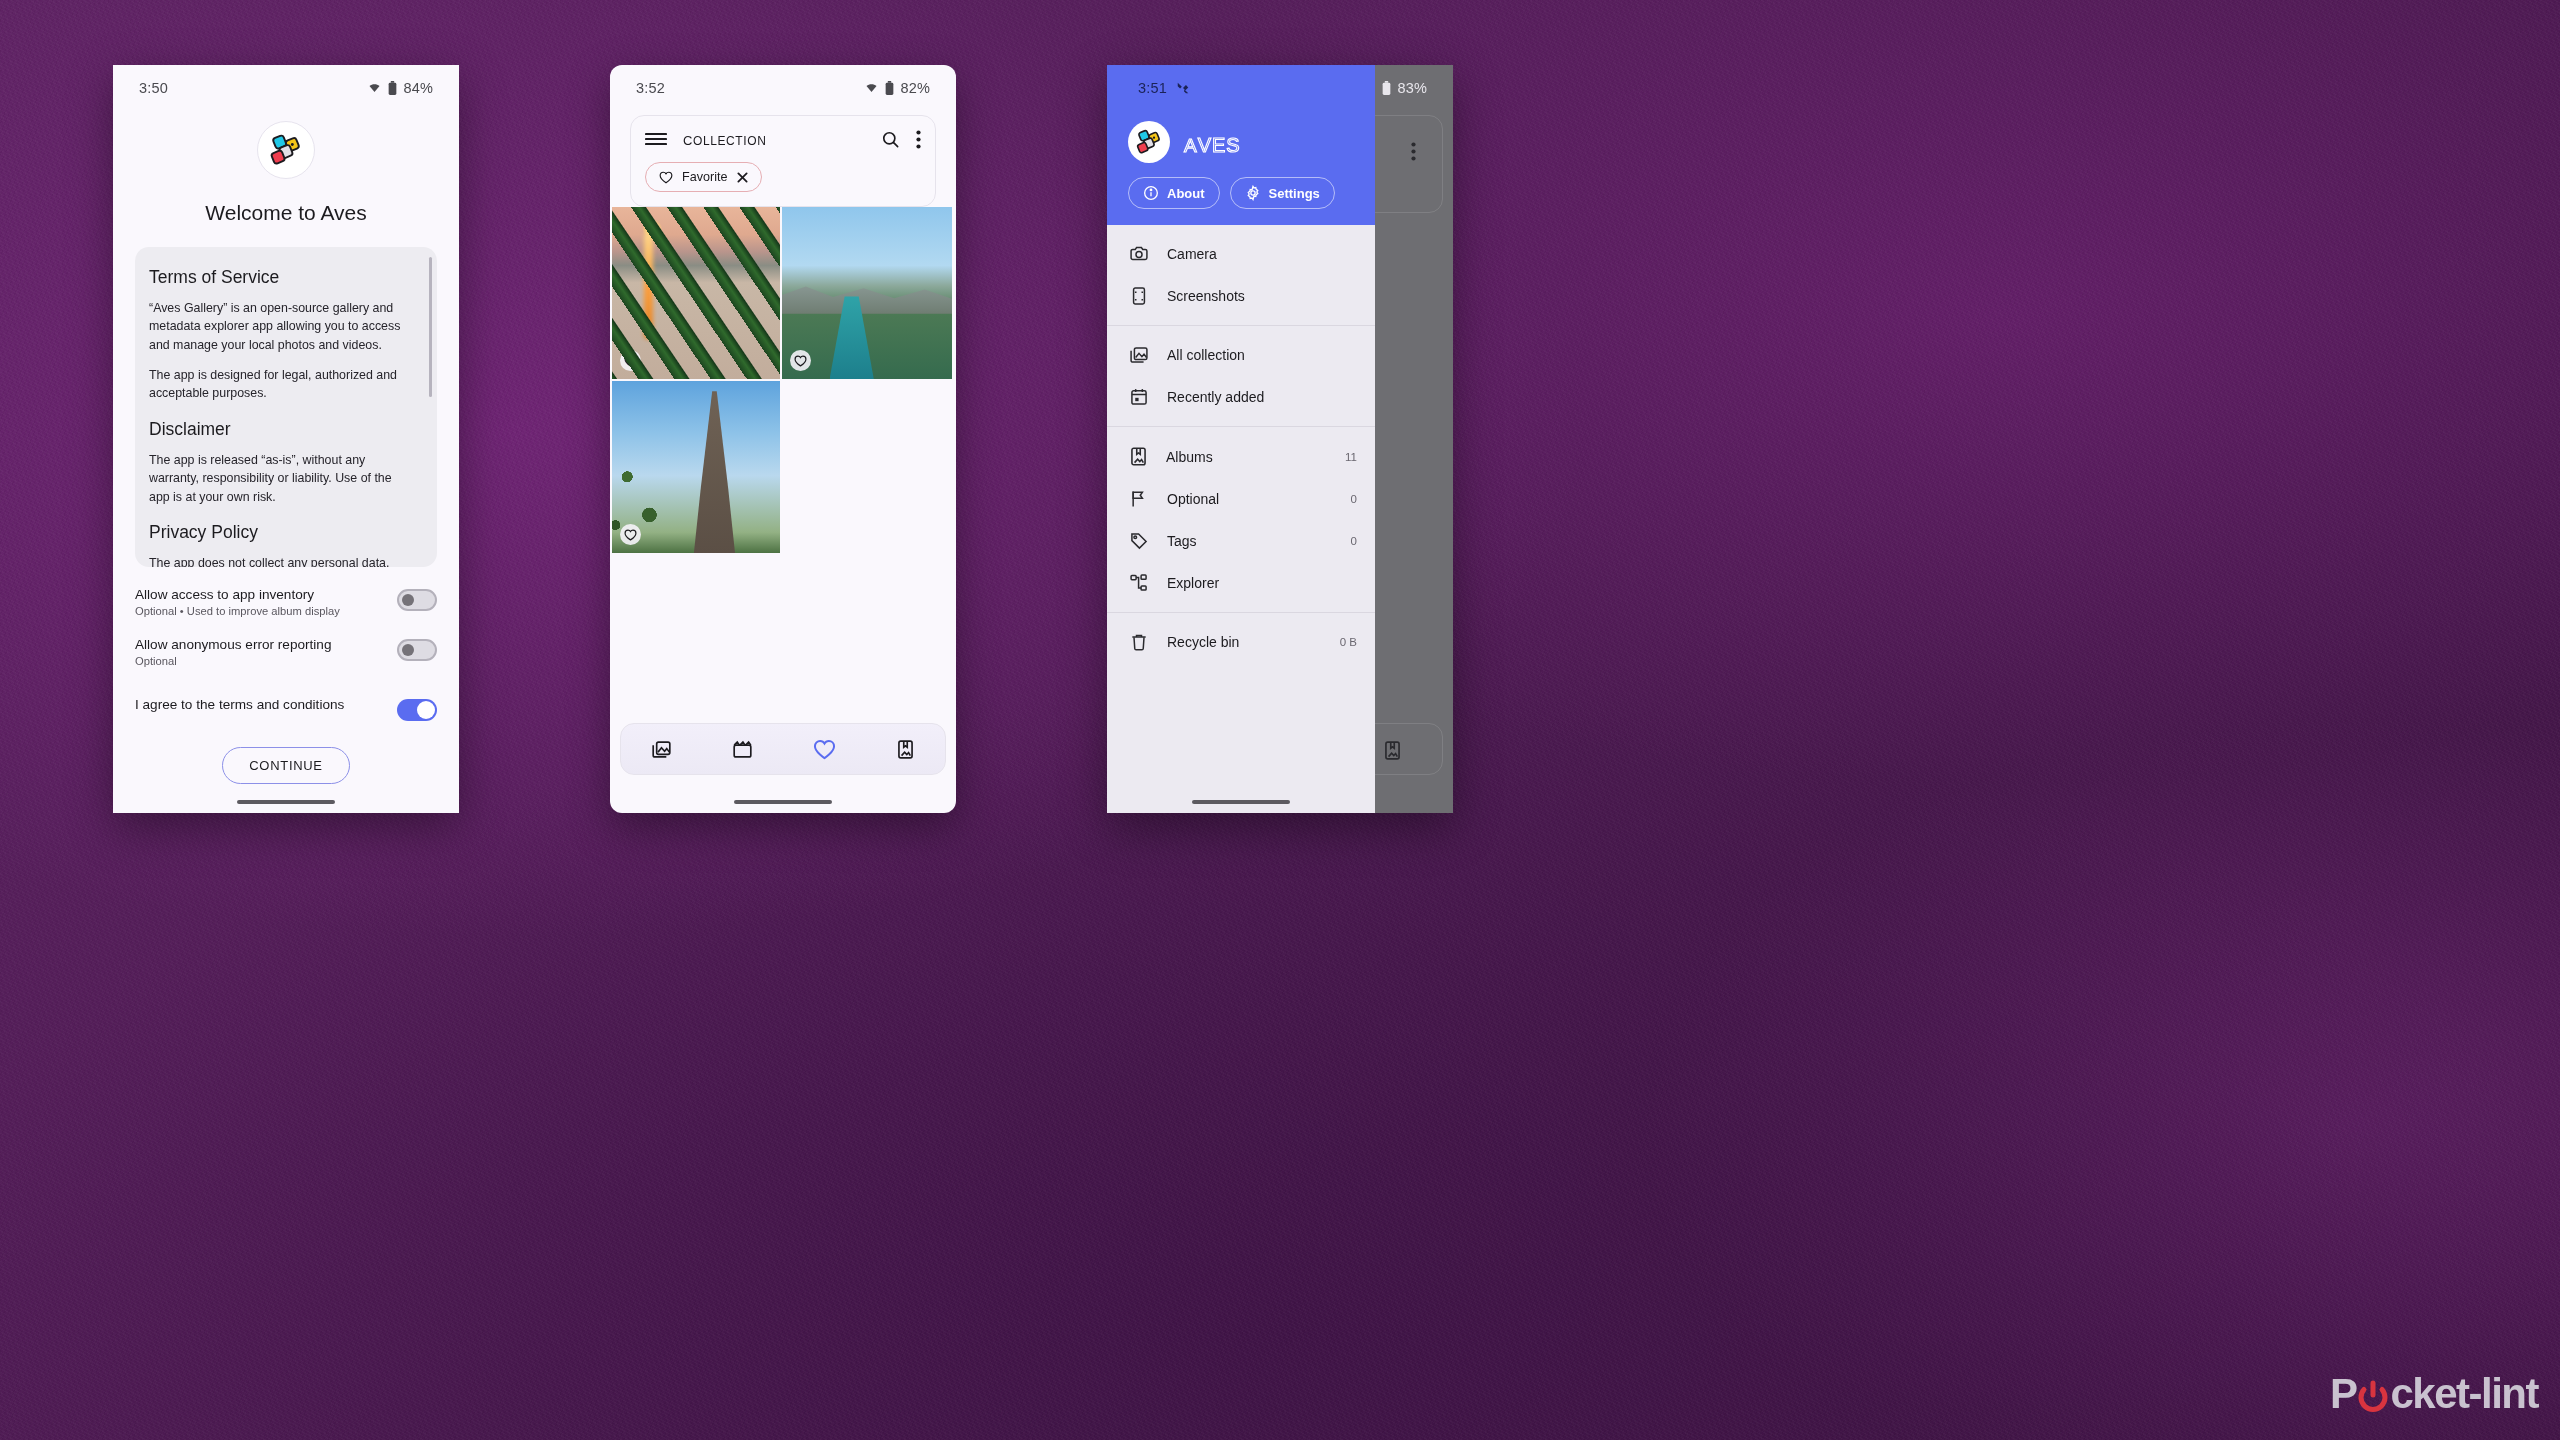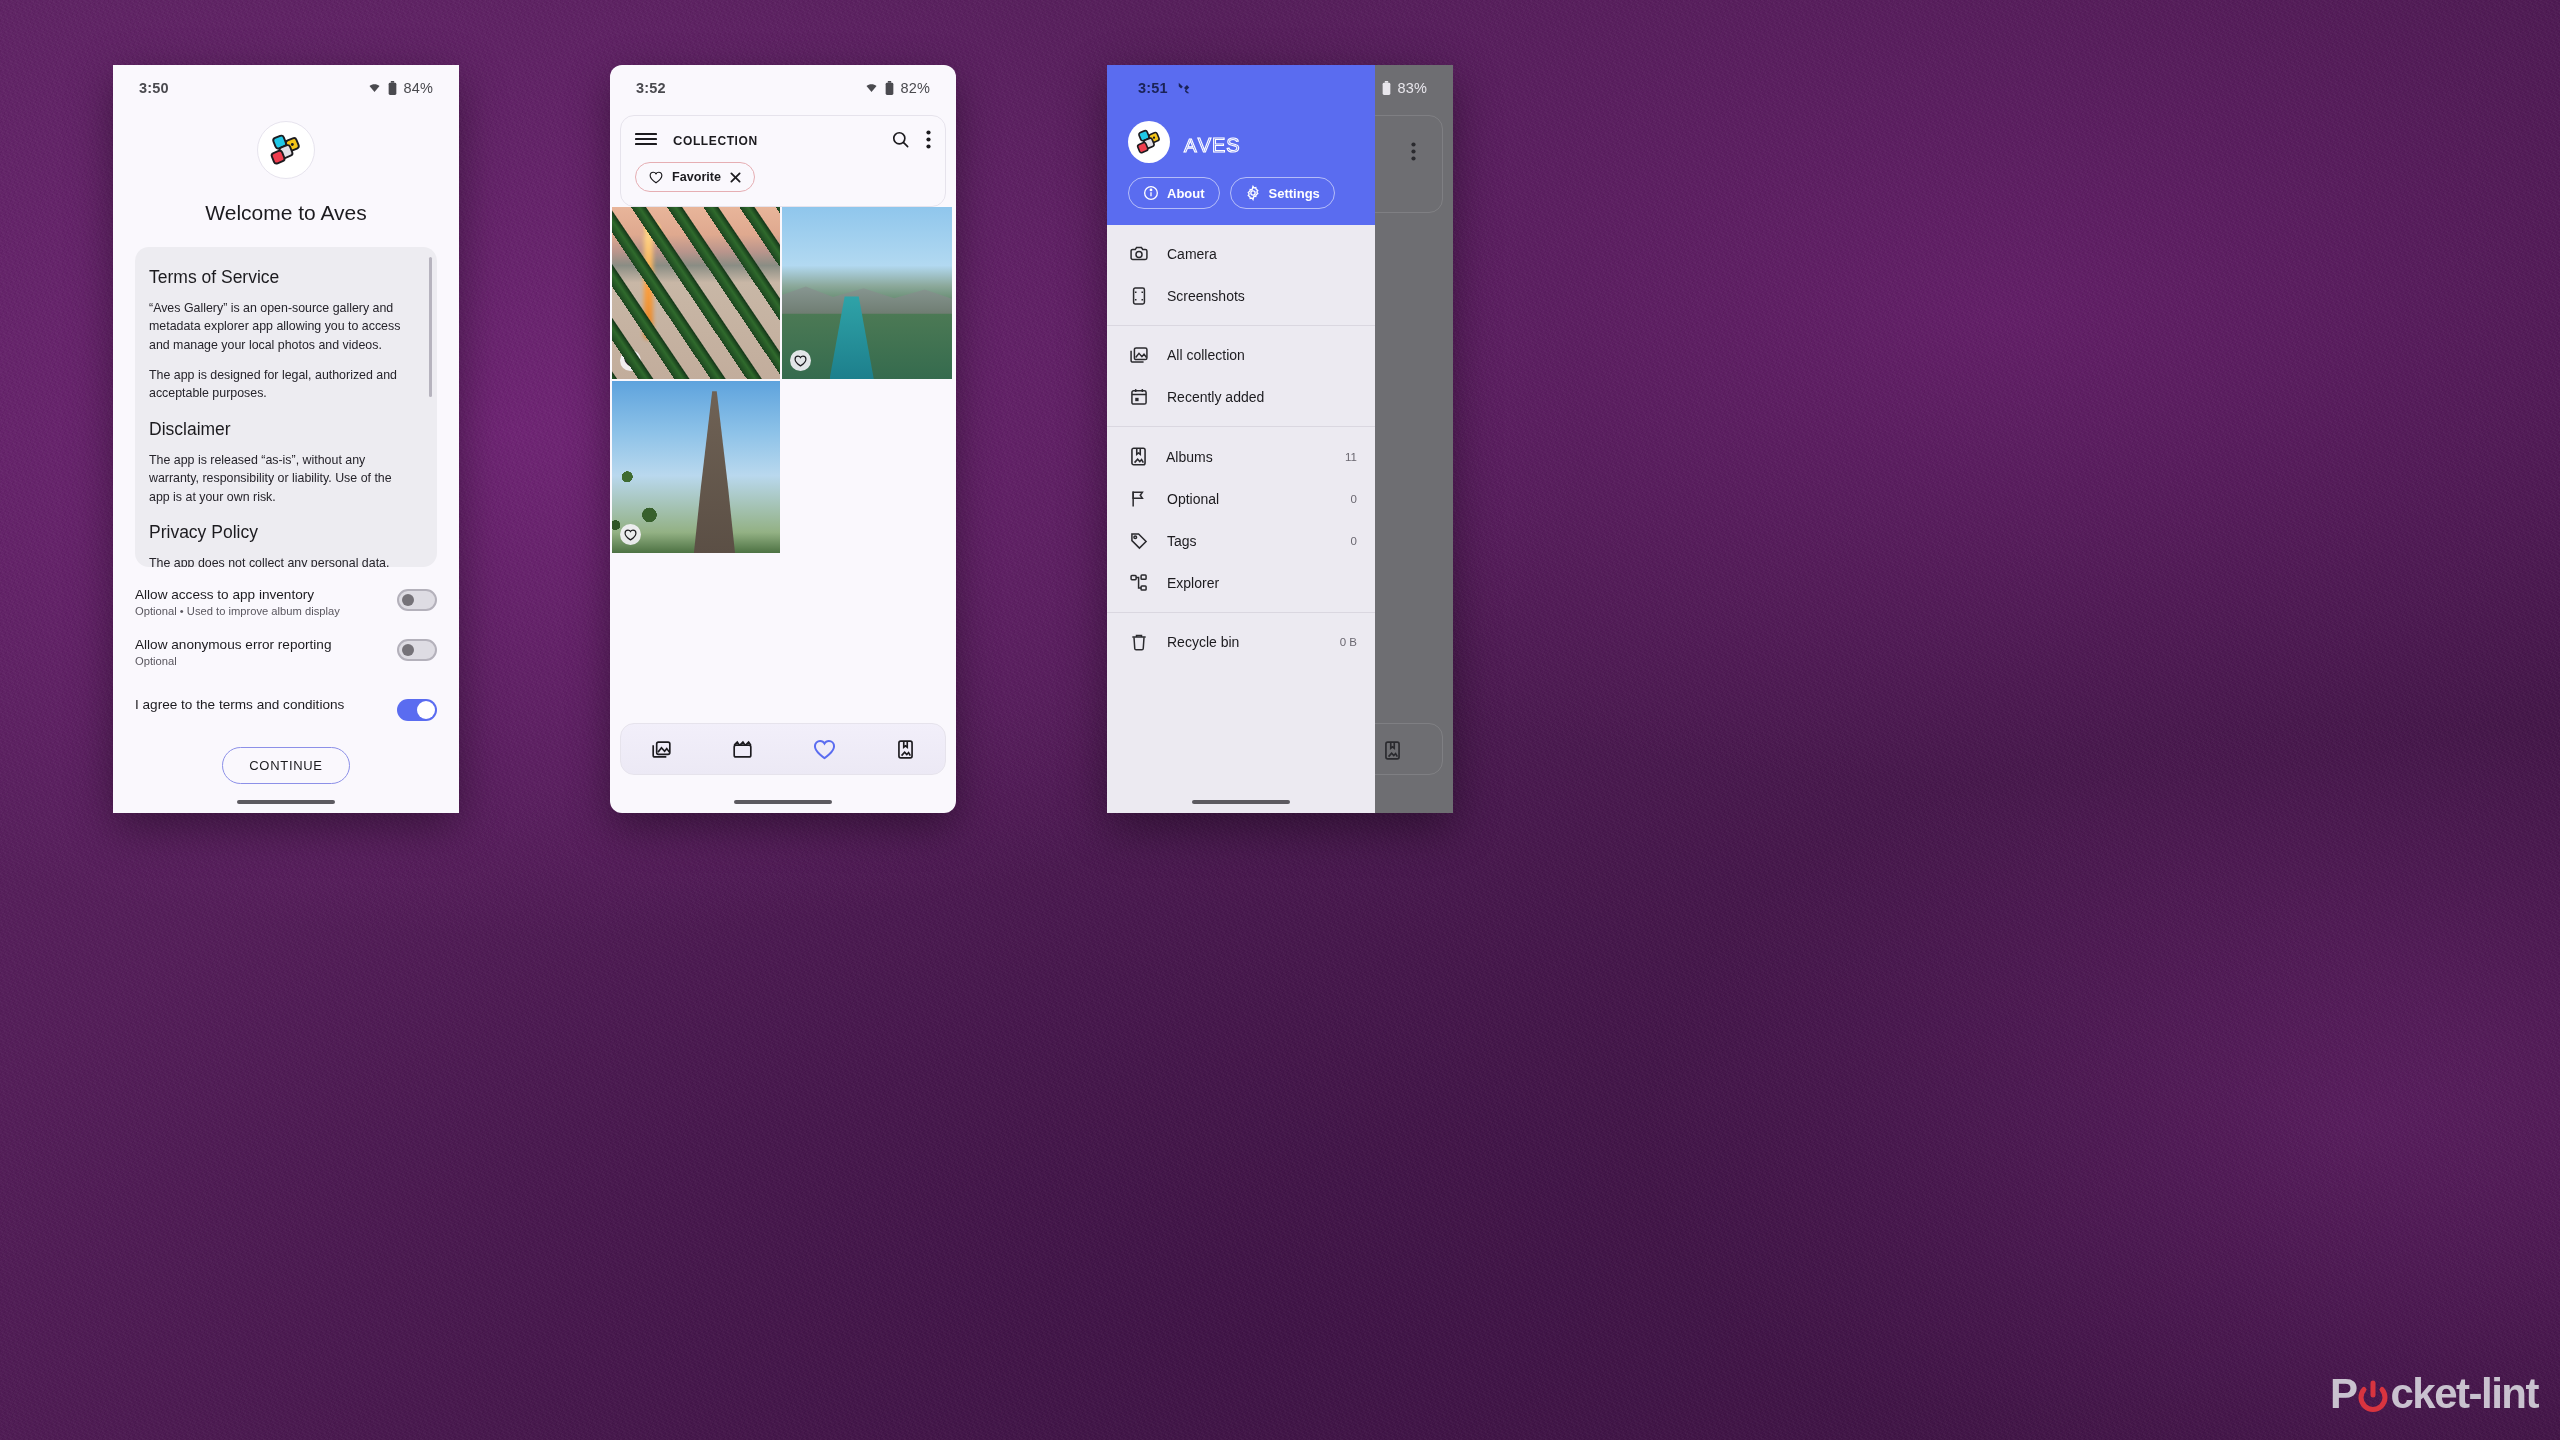--- a/index.html
+++ b/index.html
@@ -38,21 +38,21 @@
   #phone-onboarding { left: 113px; top: 65px;  width: 346px; height: 748px; }
   #phone-collection { left: 610px; top: 65px;  width: 346px; height: 748px; border-radius: 12px; }
   #phone-drawer     { left: 1107px; top: 65px; width: 346px; height: 748px; }
 
   
   .statusbar {
     height: 46px; display: flex; align-items: center;
     justify-content: space-between; padding: 0 26px;
     font-size: 14.5px; color: #4a4a4f; letter-spacing: .2px;
   }
-  .sb-left { display:flex; gap:9px;font-weight:bold; }
+  .sb-left { display:flex; gap:9px; }
   .sb-right { display: flex; align-items: center; gap: 6px; font-size: 14.5px; }
   .ico { display:inline-flex; align-items:center; }
 
   
   .logo-circle {
     width: 58px; height: 58px; border-radius: 50%;
     background: #fff; border: 1px solid #e7e4ee;
     margin: 10px auto 0; display: flex; align-items: center; justify-content: center;
   }
   .welcome-title {
@@ -102,22 +102,22 @@
     border: 1px solid #8c90e8; background: transparent; color: #1c1b1f;
     font-size: 13px; letter-spacing: .7px; font-family: inherit;
   }
   .gesture-bar {
     position: absolute; left: 50%; transform: translateX(-50%); bottom: 9px;
     width: 98px; height: 4px; border-radius: 3px; background: #5c5a60;
   }
 
   
   .appbar-card {
-    margin: 4px 10px 0; border: 1px solid #e6e3ec; border-radius: 14px;
-    background: #faf8fd; padding: 12px 14px 14px; font-weight: bold;
+    margin: 4px 20px 0; border: 1px solid #e6e3ec; border-radius: 14px;
+    background: #faf8fd; padding: 12px 14px 14px;
   }
   .appbar-row { display: flex; align-items: center; gap: 16px; }
   .appbar-title {
     font-size: 17px; color: #1c1b1f; letter-spacing: .6px;
     font-variant: small-caps; text-transform: lowercase; flex: 1;
   }
   .appbar-title::first-letter { font-size: 19px; }
   .chip {
     display: inline-flex; align-items: center; gap: 9px;
     border: 1px solid #e6aeb3; border-radius: 18px;

